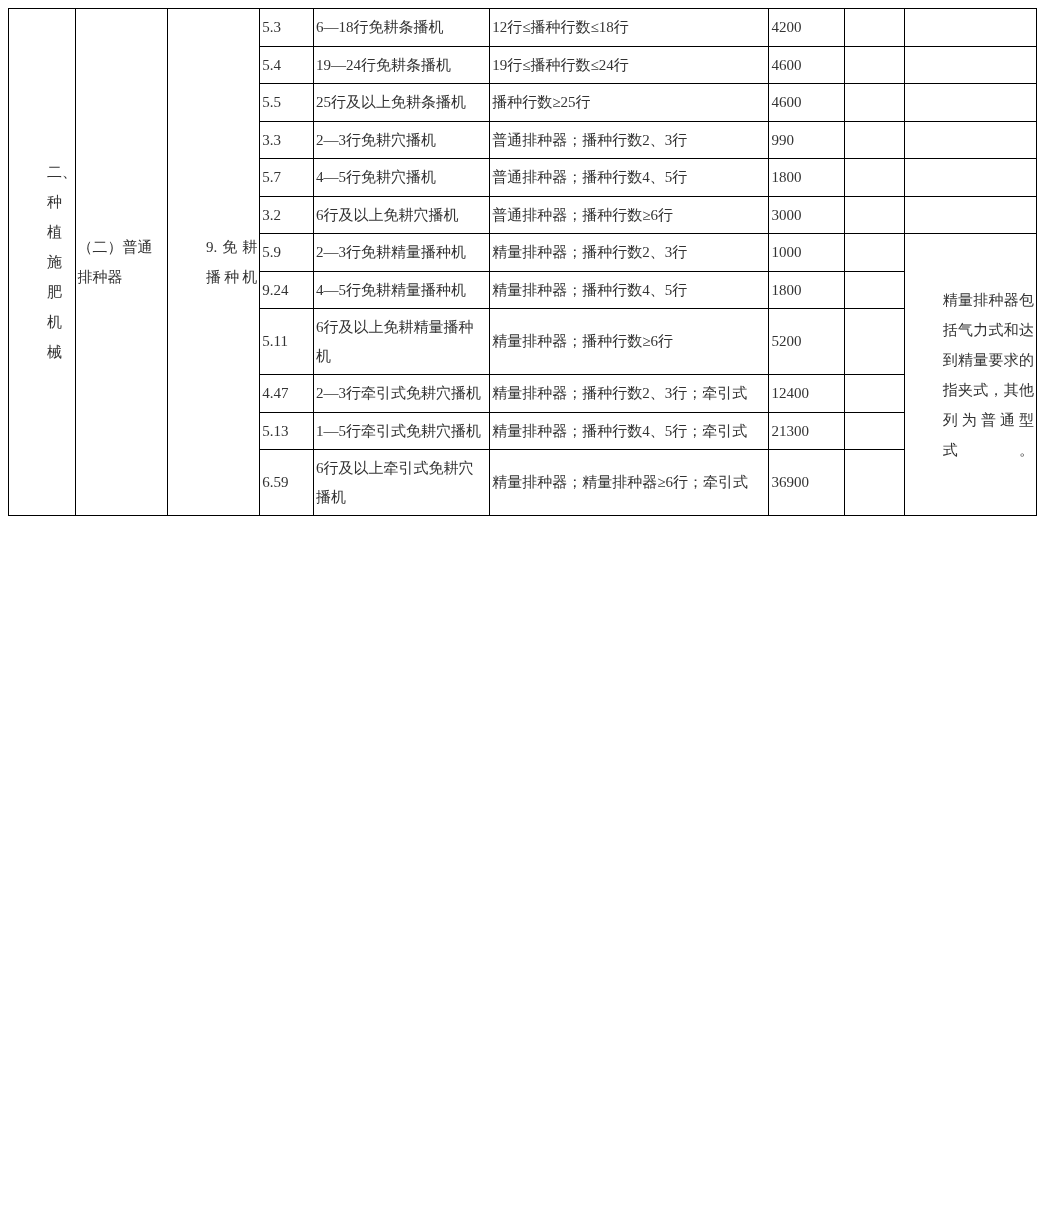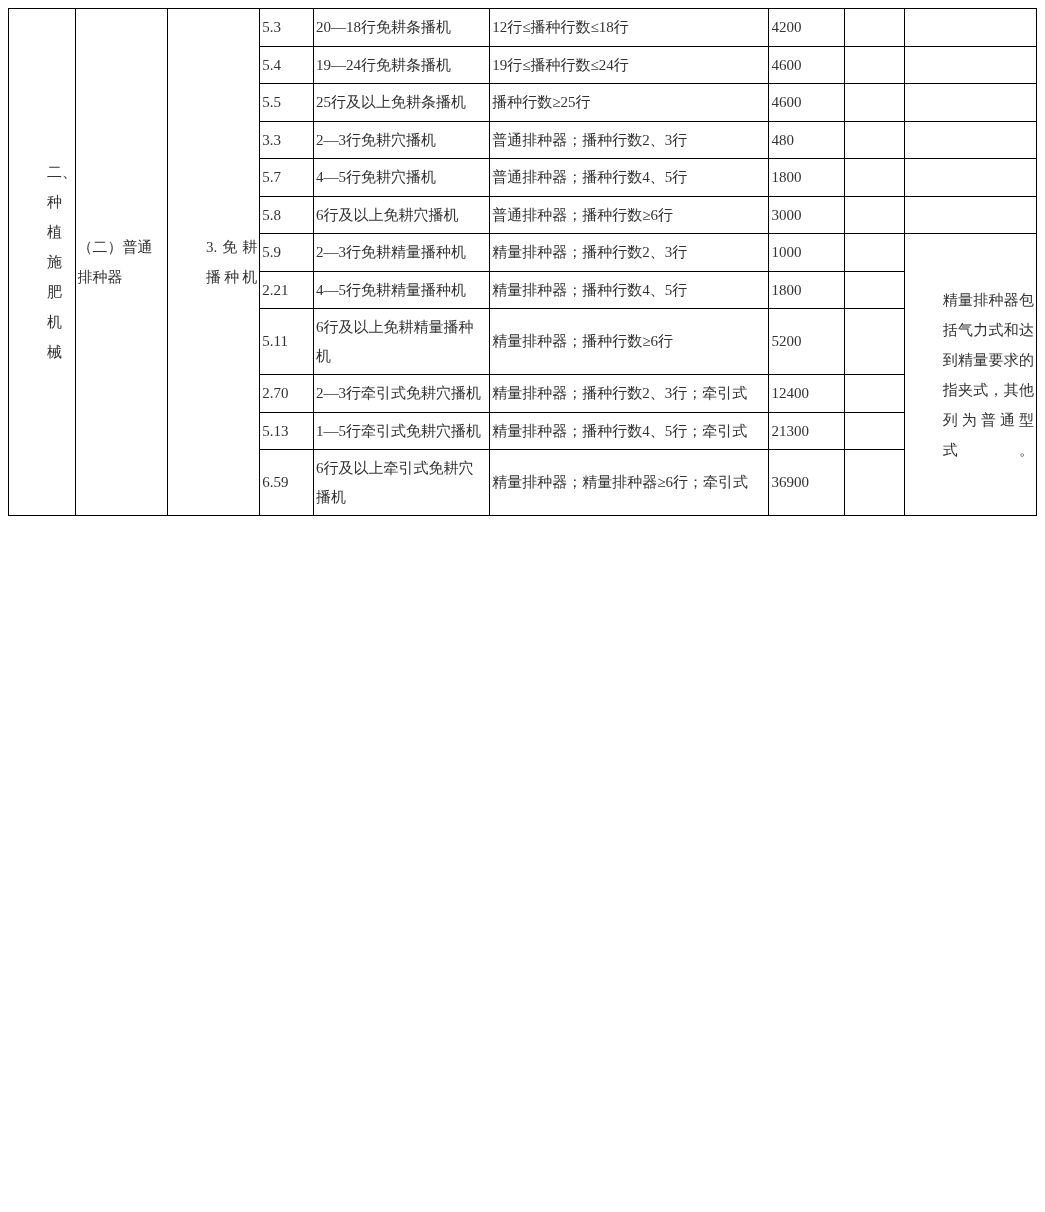--- a/index.html
+++ b/index.html
@@ -50,23 +50,23 @@
       <col class="col5">
       <col class="col6">
       <col class="col7">
       <col class="col8">
   </colgroup>
   <tbody>
 
     <tr>
       <td rowspan="12" class="category just vcenter">二、种植施肥机械</td>
       <td rowspan="12" class="subcat vcenter">（二）普通排种器</td>
-      <td rowspan="12" class="grp just vcenter">3.免耕播种机</td>
+      <td rowspan="12" class="grp just vcenter">9.免耕播种机</td>
       <td>5.3</td>
-      <td>20—18行免耕条播机</td>
+      <td>6—18行免耕条播机</td>
       <td>12行≤播种行数≤18行</td>
       <td>4200</td>
       <td></td>
       <td></td>
     </tr>
 
     <tr>
       <td>5.4</td>
       <td>19—24行免耕条播机</td>
       <td>19行≤播种行数≤24行</td>
@@ -81,70 +81,70 @@
       <td>播种行数≥25行</td>
       <td>4600</td>
       <td></td>
       <td></td>
     </tr>
 
     <tr>
       <td>3.3</td>
       <td>2—3行免耕穴播机</td>
       <td>普通排种器；播种行数2、3行</td>
-      <td>480</td>
+      <td>990</td>
       <td></td>
       <td></td>
     </tr>
 
     <tr>
       <td>5.7</td>
       <td>4—5行免耕穴播机</td>
       <td>普通排种器；播种行数4、5行</td>
       <td>1800</td>
       <td></td>
       <td></td>
     </tr>
 
     <tr>
-      <td>5.8</td>
+      <td>3.2</td>
       <td>6行及以上免耕穴播机</td>
       <td>普通排种器；播种行数≥6行</td>
       <td>3000</td>
       <td></td>
       <td></td>
     </tr>
 
     <tr>
       <td>5.9</td>
       <td>2—3行免耕精量播种机</td>
       <td>精量排种器；播种行数2、3行</td>
       <td>1000</td>
       <td></td>
       <td rowspan="6" class="note just vcenter">精量排种器包括气力式和达到精量要求的指夹式，其他列为普通型式。</td>
     </tr>
 
     <tr>
-      <td>2.21</td>
+      <td>9.24</td>
       <td>4—5行免耕精量播种机</td>
       <td>精量排种器；播种行数4、5行</td>
       <td>1800</td>
       <td></td>
     </tr>
 
     <tr>
       <td>5.11</td>
       <td>6行及以上免耕精量播种机</td>
       <td>精量排种器；播种行数≥6行</td>
       <td>5200</td>
       <td></td>
     </tr>
 
     <tr>
-      <td>2.70</td>
+      <td>4.47</td>
       <td>2—3行牵引式免耕穴播机</td>
       <td>精量排种器；播种行数2、3行；牵引式</td>
       <td>12400</td>
       <td></td>
     </tr>
 
     <tr>
       <td>5.13</td>
       <td>1—5行牵引式免耕穴播机</td>
       <td>精量排种器；播种行数4、5行；牵引式</td>

